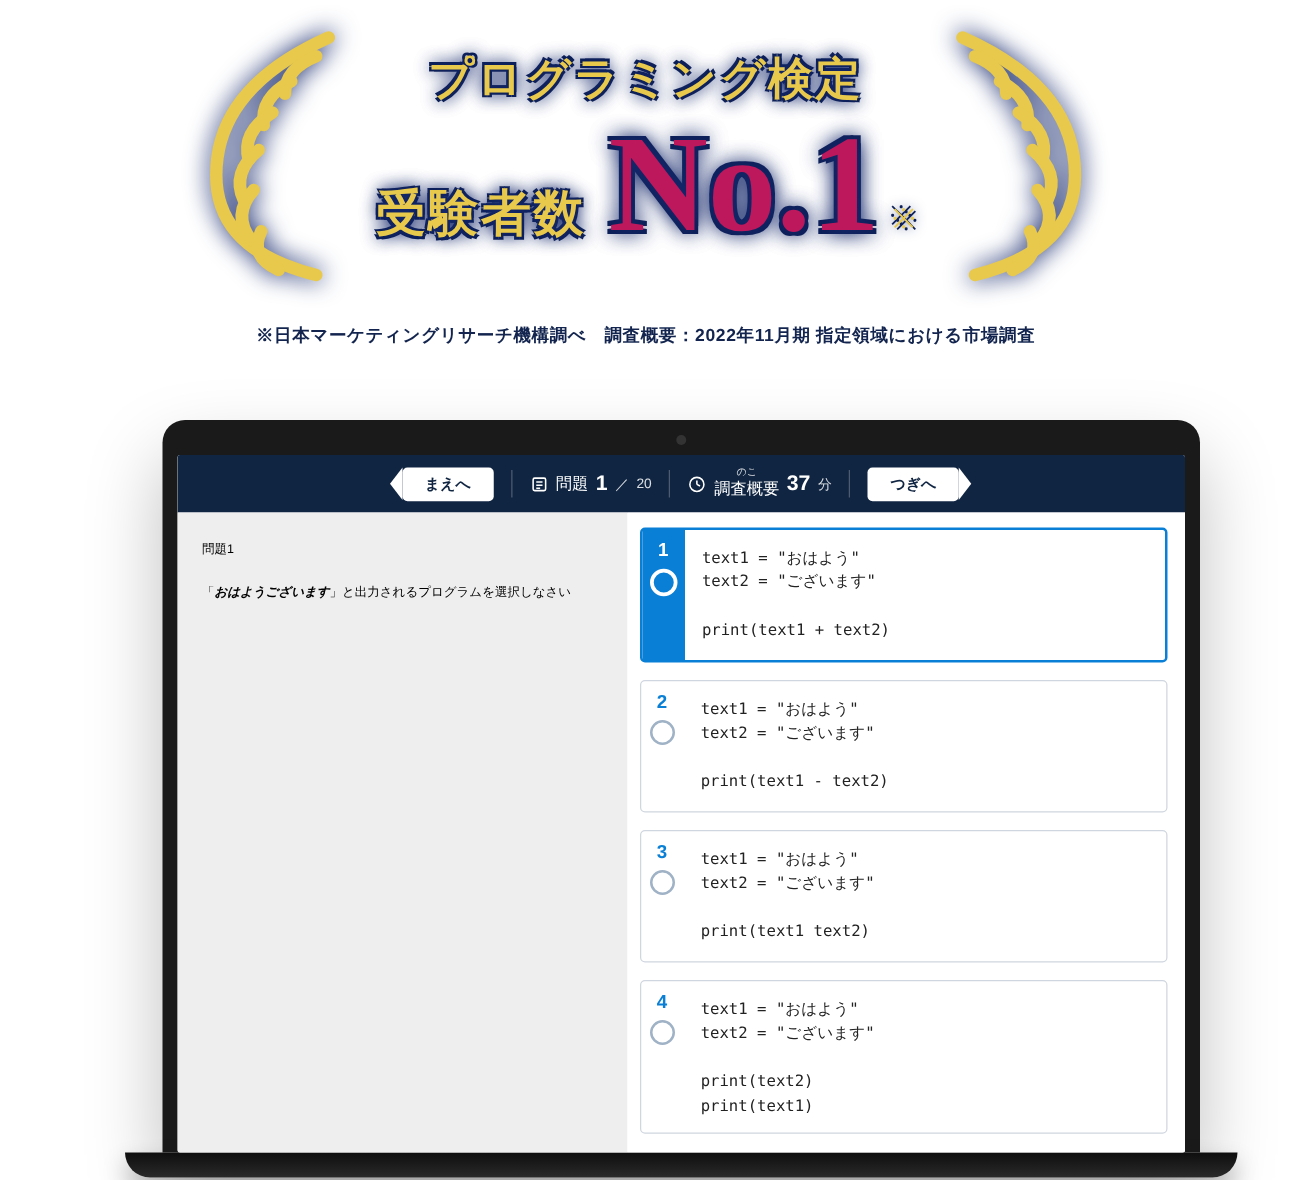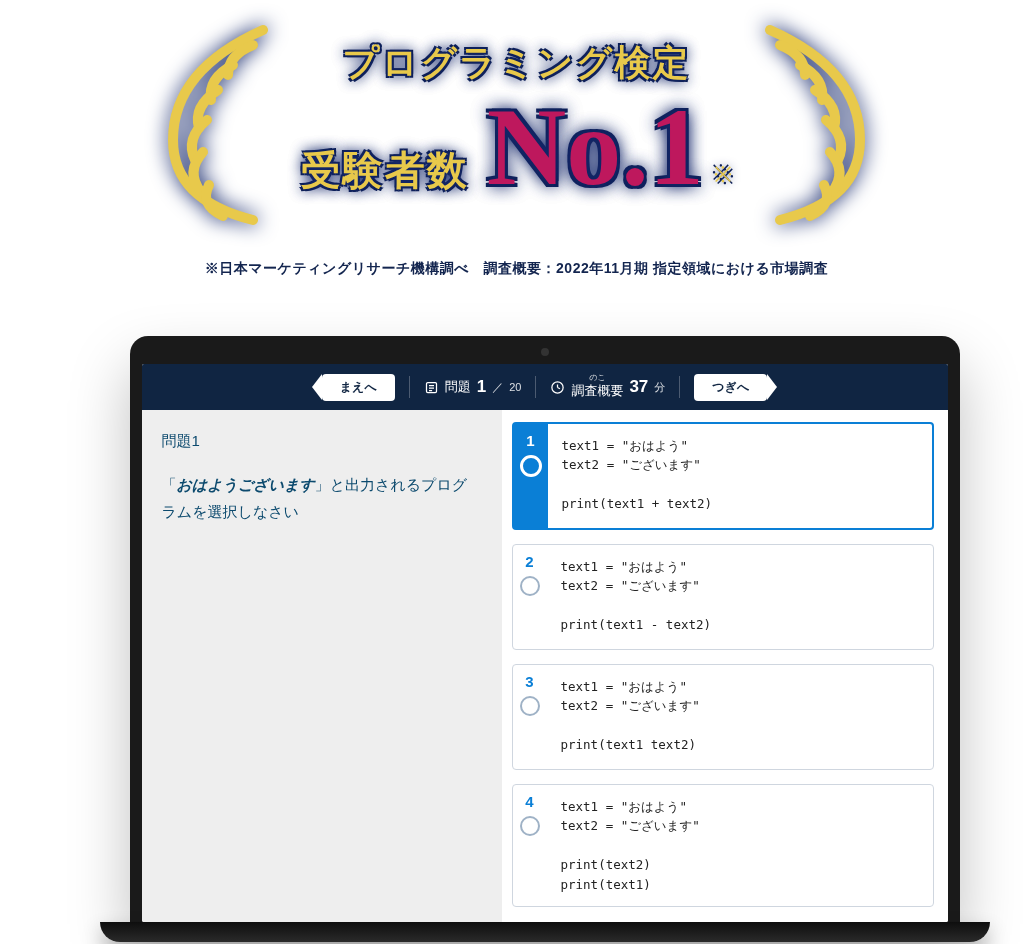--- a/index.html
+++ b/index.html
@@ -35,21 +35,21 @@
   .nav-btn.prev::before{content:"";position:absolute;left:-10px;top:0;border-top:13px solid transparent;border-bottom:13px solid transparent;border-right:10px solid #fff;}
   .nav-btn.next::after{content:"";position:absolute;right:-10px;top:0;border-top:13px solid transparent;border-bottom:13px solid transparent;border-left:10px solid #fff;}
   .divider{width:1px;height:22px;background:rgba(255,255,255,.25);}
   .tb-seg{display:flex;align-items:center;gap:6px;}
   .tb-icon{display:inline-block;vertical-align:middle;}
   .tb-num{font-size:17px;font-weight:700;}
   .tb-small{font-size:11px;opacity:.85;}
   .tb-ruby{font-size:8px;line-height:1;display:block;text-align:center;opacity:.85;}
 
   .content{display:flex;height:calc(100% - 46px);}  
-  .qpane{width:360px;background:#eeeeee;padding:22px 20px;box-sizing:border-box;font-size:15px;color:#0c4a6e;}
+  .qpane{width:360px;background:#eeeeee;padding:22px 20px;box-sizing:border-box;font-size:10px;color:#000000;}
   .q-title{font-weight:400;margin-bottom:20px;}
   .q-body{line-height:1.8;}
   .q-body b{font-weight:700;font-style:italic;}
 
   .apane{flex:1;background:#fff;padding:12px 14px 12px 10px;box-sizing:border-box;overflow:hidden;}
   .choice{display:flex;border:1px solid #cfd6df;border-radius:4px;margin-bottom:14px;background:#fff;min-height:104px;}
   .choice.selected{border:2px solid #0a7fd6;}
   .choice .badge{width:34px;display:flex;flex-direction:column;align-items:center;padding-top:8px;gap:6px;}
   .choice .badge .num{font-size:15px;font-weight:700;color:#0a7fd6;}
   .choice.selected .badge{background:#0a7fd6;}

